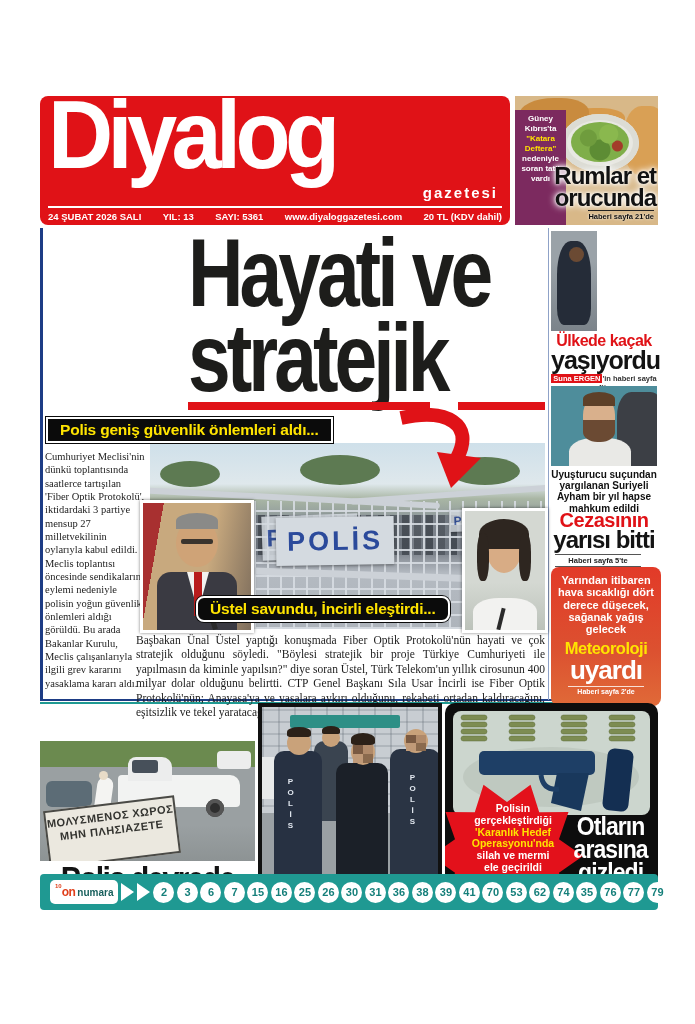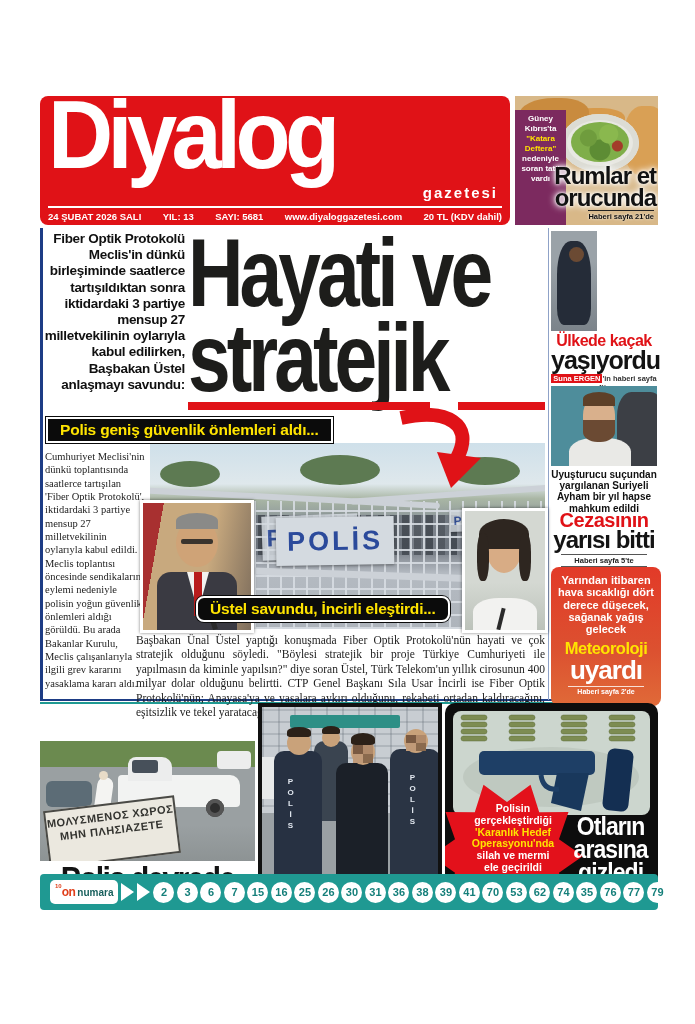--- a/index.html
+++ b/index.html
@@ -170,21 +170,21 @@
 <body>
 
 <div class="page">
 
   <div class="abs masthead">
     <div class="mh-title">Diyalog</div>
     <div class="mh-sub">gazetesi</div>
     <div class="mh-info">
       <span>24 ŞUBAT 2026 SALI</span>
       <span>YIL: 13</span>
-      <span>SAYI: 5681</span>
+      <span>SAYI: 5361</span>
       <span>www.diyaloggazetesi.com</span>
       <span>20 TL (KDV dahil)</span>
     </div>
   </div>
 
   <div class="abs feat-food">
     <div class="food-bread"></div>
     <div class="food-bread2"></div>
     <div class="food-bowl"></div>
     <div class="food-salad"></div>
@@ -198,21 +198,20 @@
       <div>Rumlar et</div>
       <div>orucunda</div>
     </div>
     <div class="feat-ref">Haberi sayfa 21'de</div>
   </div>
 
   <div class="abs main-frame"></div>
   <div class="abs rule-blue"></div>
   <div class="abs rule-teal"></div>
 
-  <div class="abs kicker-left">Fiber Optik Protokolü Meclis'in dünkü birleşiminde saatlerce tartışıldıktan sonra iktidardaki 3 partiye mensup 27 milletvekilinin oylarıyla kabul edilirken, Başbakan Üstel anlaşmayı savundu:</div>
   <div class="abs body-left">Cumhuriyet Meclisi'nin dünkü toplantısında saatlerce tartışılan 'Fiber Optik Protokolü', iktidardaki 3 partiye mensup 27 milletvekilinin oylarıyla kabul edildi. Meclis toplantısı öncesinde sendikaların eylemi nedeniyle polisin yoğun güvenlik önlemleri aldığı görüldü. Bu arada Bakanlar Kurulu, Meclis çalışanlarıyla ilgili grev kararını yasaklama kararı aldı.</div>
 
   <div class="abs head-line" style="top:231px;">Hayati ve</div>
   <div class="abs head-line" style="top:316px;">stratejik</div>
   <div class="abs red-bar" style="left:188px;top:402px;width:242px;"></div>
   <div class="abs red-bar" style="left:458px;top:402px;width:87px;"></div>
 
   <div class="abs" style="left:46px;top:421px;z-index:7;">
     <span class="banner">Polis geniş güvenlik önlemleri aldı...</span>
   </div>
@@ -280,21 +279,21 @@
     <div class="sb-photo2">
       <div class="sb2-shoulder"></div>
       <div class="sb2-body"></div>
       <div class="sb2-face"></div>
       <div class="sb2-beard"></div>
       <div class="sb2-hair"></div>
     </div>
     <div class="abs sb1-teaser" style="left:2px;top:241px;width:106px;font-size:10px;">Uyuşturucu suçundan yargılanan Suriyeli Ayham bir yıl hapse mahkum edildi</div>
     <div class="abs sb-head-red" style="left:2px;top:281px;width:106px;font-size:20px;">Cezasının</div>
     <div class="abs sb-head-blk" style="left:2px;top:301px;width:106px;font-size:24px;">yarısı bitti</div>
-    <div class="abs sb-ref" style="left:12px;top:326px;width:86px;">Haberi sayfa 5'te</div>
+    <div class="abs sb-ref" style="left:6px;top:326px;width:86px;">Haberi sayfa 5'te</div>
 
     <div class="meteo">
       <div class="t">Yarından itibaren hava sıcaklığı dört derece düşecek, sağanak yağış gelecek</div>
       <div class="y">Meteoroloji</div>
       <div class="w">uyardı</div>
       <div class="r">Haberi sayfa 2'de</div>
     </div>
   </div>
 
   <div class="abs bk" style="left:40px;top:738px;width:215px;">

